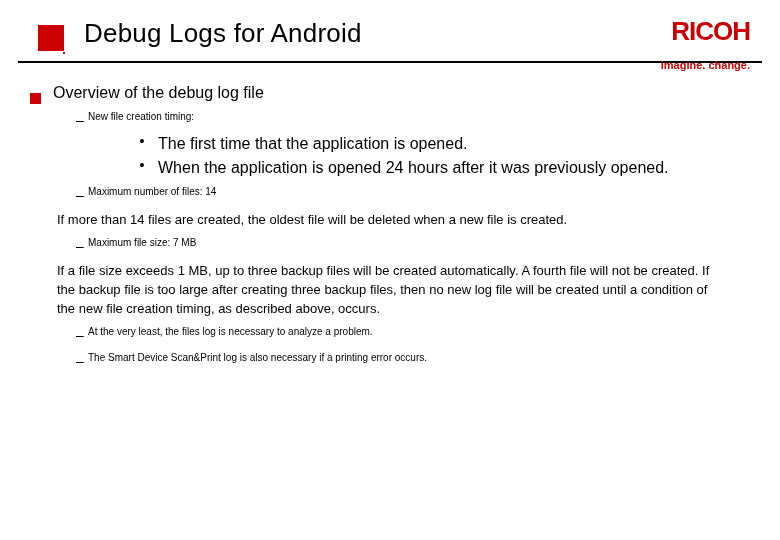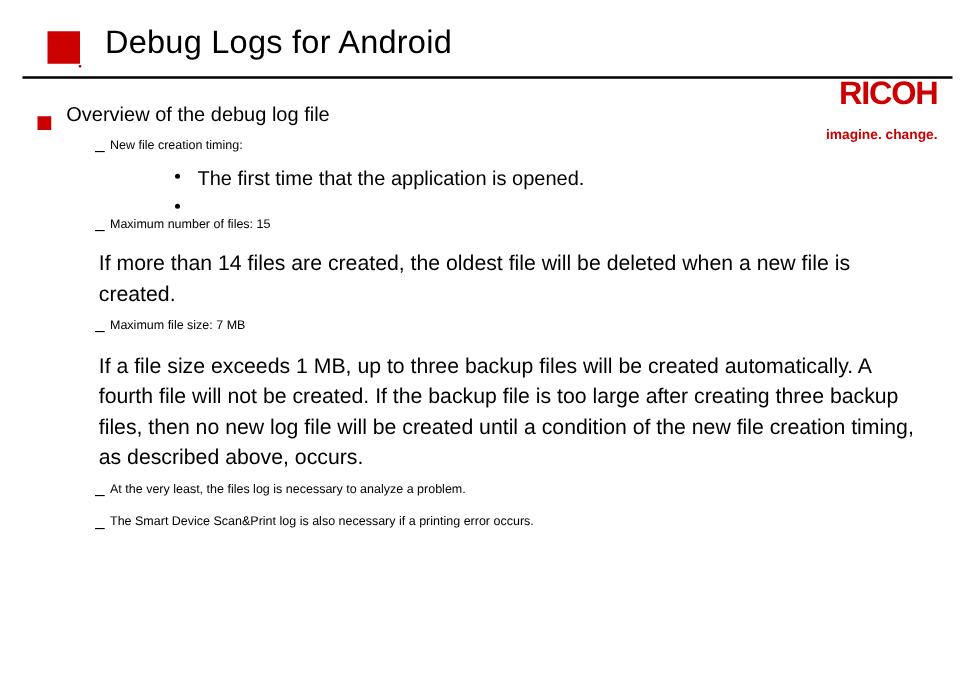--- a/index.html
+++ b/index.html
@@ -56,21 +56,20 @@
     top: 18px;
     text-align: right;
   }
   .logo-word {
     font-family: Arial, sans-serif;
     font-weight: 900;
     font-size: 26px;
     color: #CC0000;
     letter-spacing: -1px;
     line-height: 1;
-    margin-top: 43px;
   }
   .logo-tag {
     font-family: Arial, sans-serif;
     font-weight: 700;
     font-size: 11px;
     color: #CC0000;
     margin-top: 15px;
   }
   .hr {
     border: none;
@@ -120,22 +119,22 @@
   .lvl3 .dot {
     width: 4px;
     height: 4px;
     background: #000;
     border-radius: 50%;
     margin-right: 14px;
     margin-top: 7px;
     flex-shrink: 0;
   }
   .para {
-    margin: 6px 0 6px 49px;
-    font-size: 17px;
+    margin: 6px 0 6px 27px;
+    font-size: 13px;
     max-width: 660px;
   }
 </style>
 </head>
 <body>
 
 <div class="slide">
 
   <div class="header">
     <div class="header-line">
@@ -159,25 +158,26 @@
     <div class="lvl2">
       <div class="dash">–</div>
       <div class="text">New file creation timing:</div>
     </div>
     <div class="lvl3">
       <div class="dot"></div>
       <div>The first time that the application is opened.</div>
     </div>
     <div class="lvl3">
       <div class="dot"></div>
+      <div>When the application is opened 24 hours after it was previously opened.</div>
     </div>
 
     <div class="lvl2">
       <div class="dash">–</div>
-      <div class="text">Maximum number of files: 15</div>
+      <div class="text">Maximum number of files: 14</div>
     </div>
     <div class="para">If more than 14 files are created, the oldest file will be deleted when a new file is created.</div>
 
     <div class="lvl2">
       <div class="dash">–</div>
       <div class="text">Maximum file size: 7 MB</div>
     </div>
     <div class="para">If a file size exceeds 1 MB, up to three backup files will be created automatically. A fourth file will not be created. If the backup file is too large after creating three backup files, then no new log file will be created until a condition of the new file creation timing, as described above, occurs.</div>
 
     <div class="lvl2">

